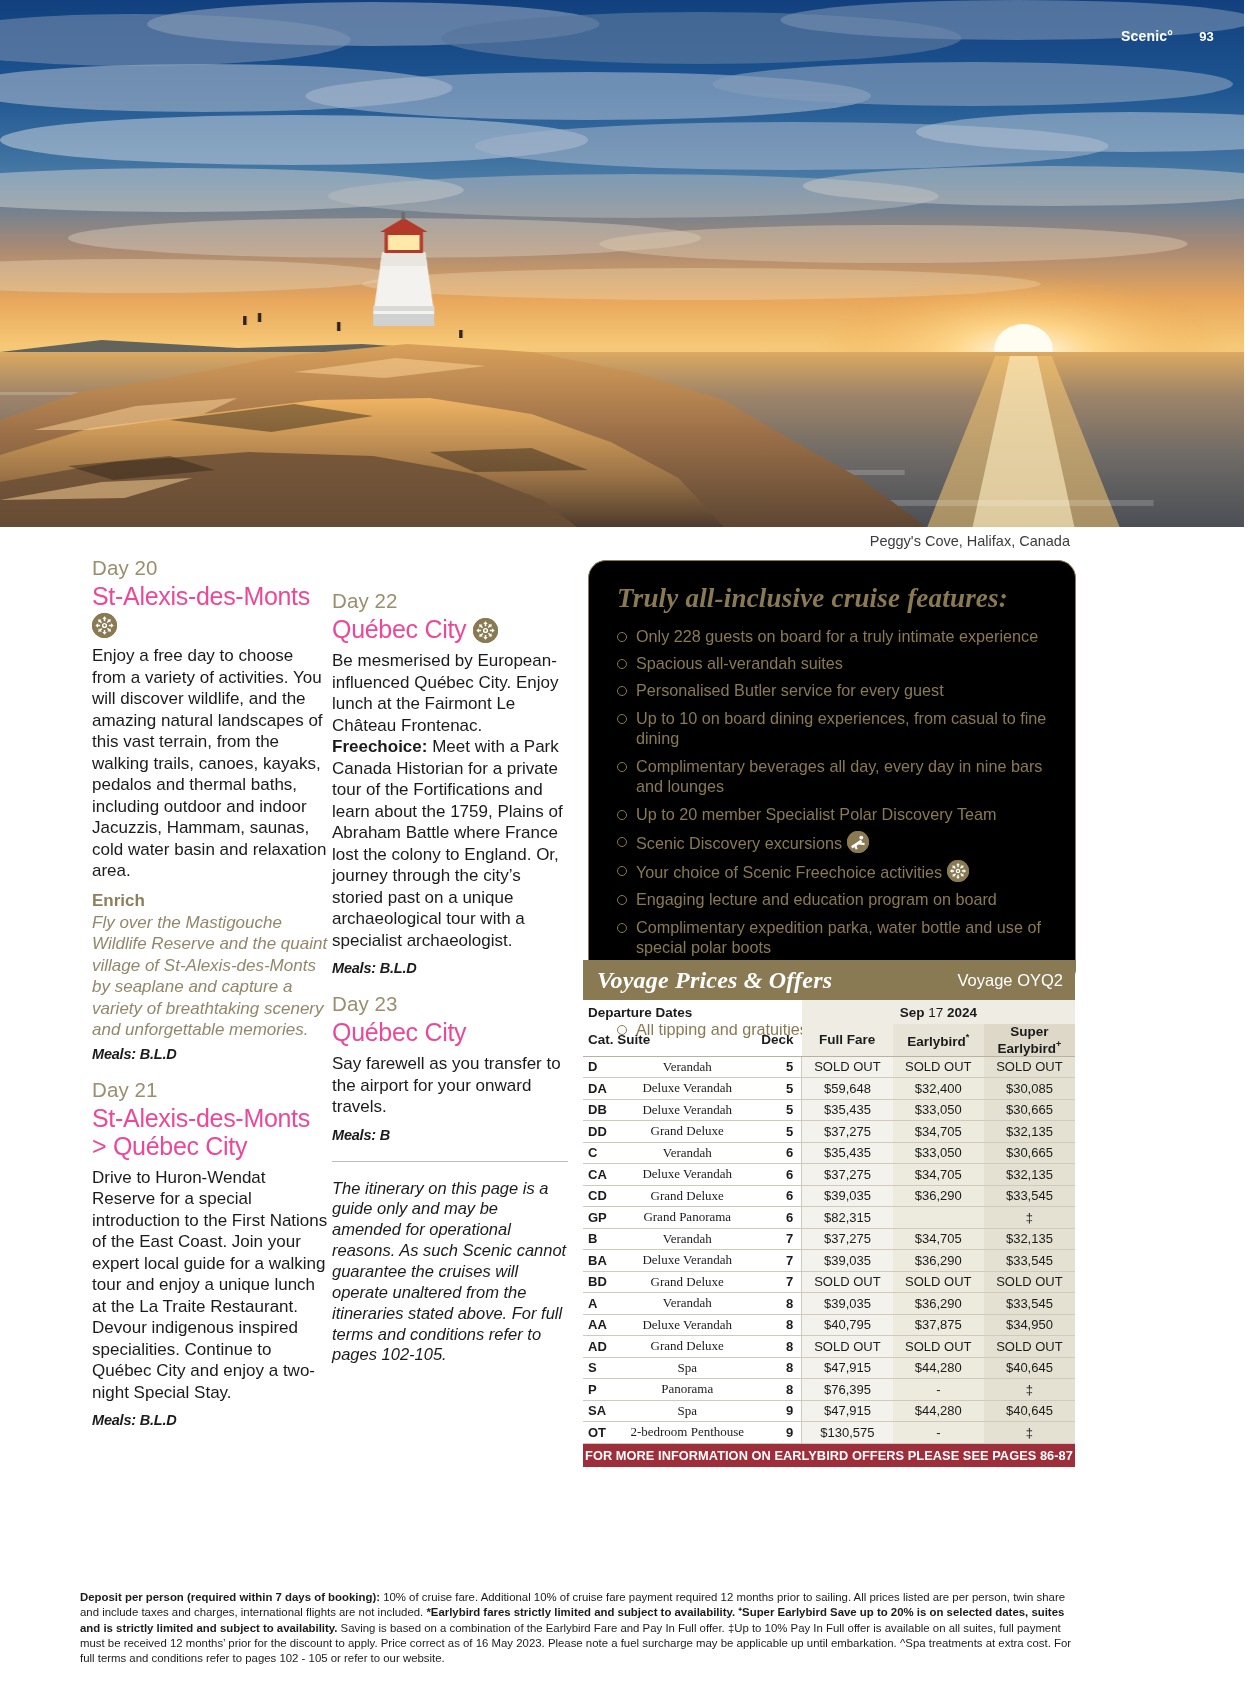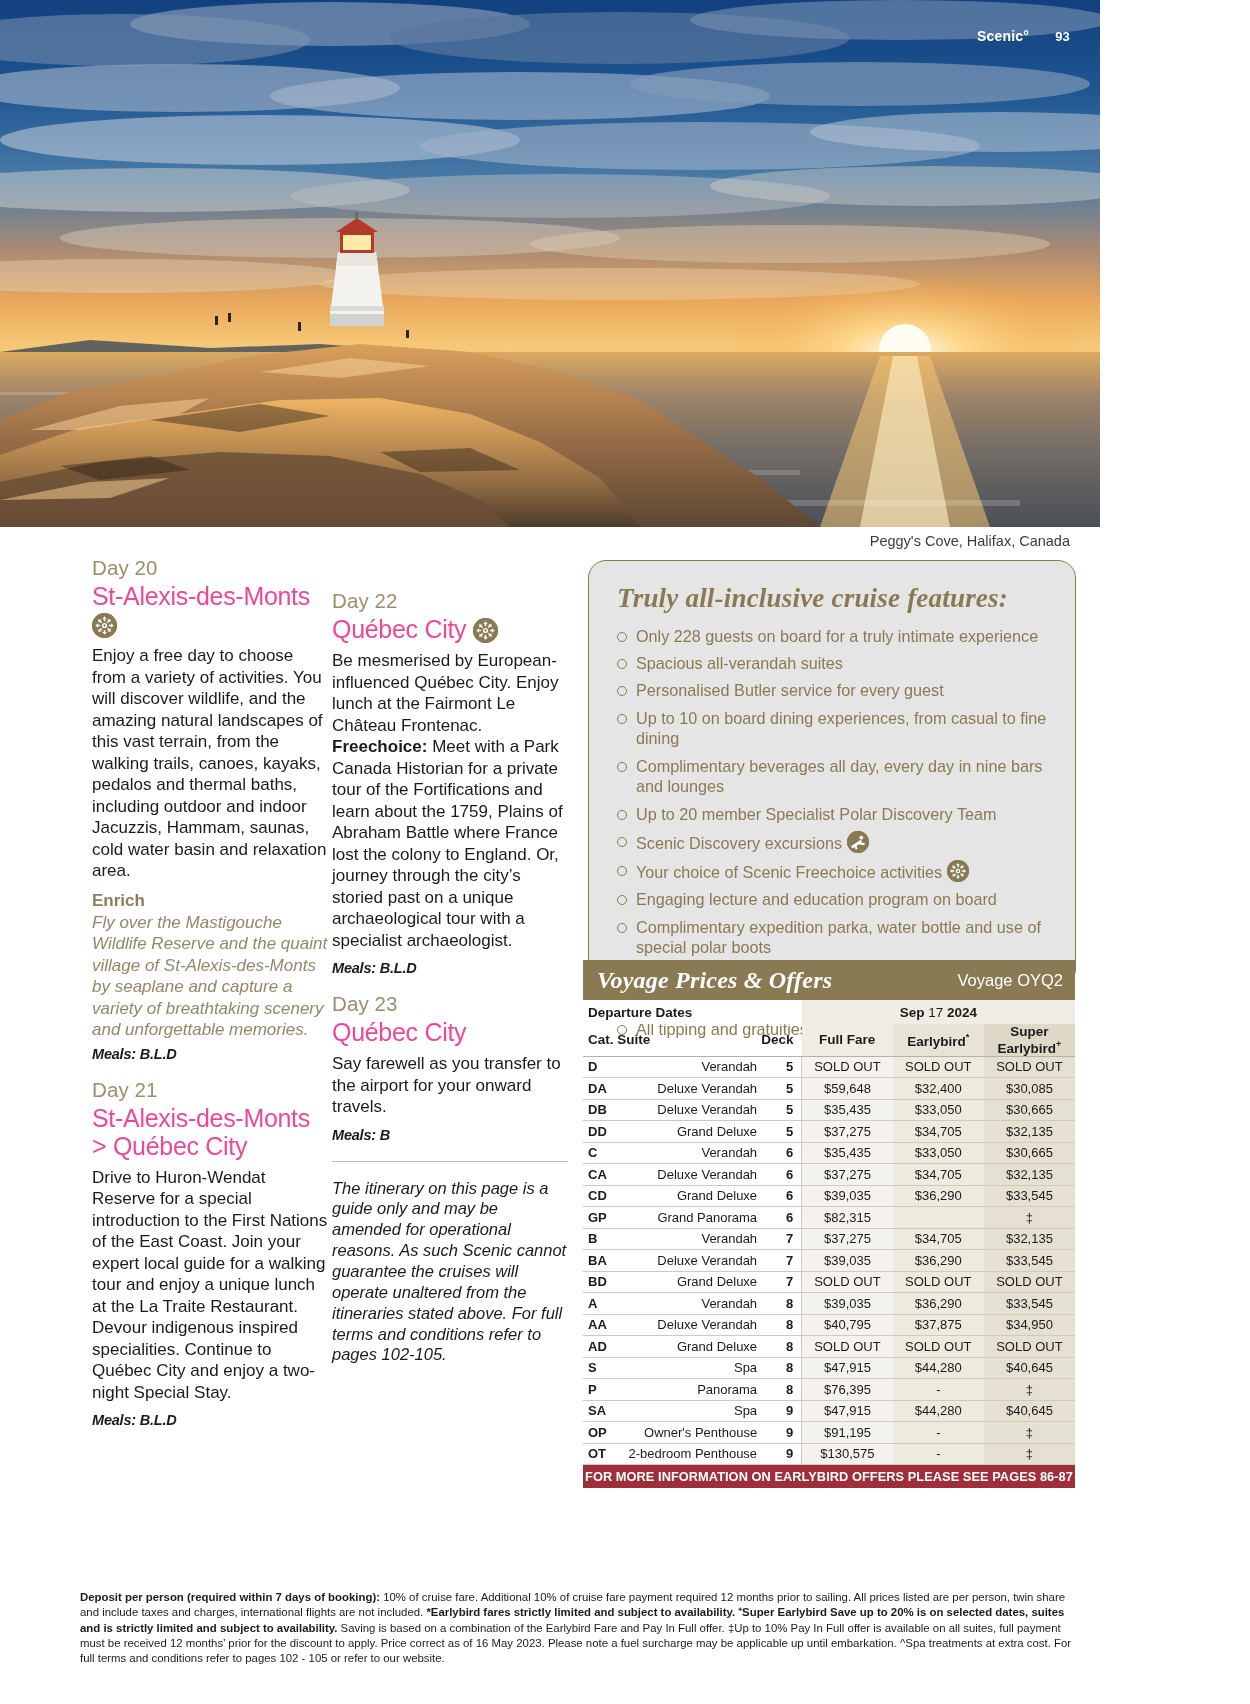--- a/index.html
+++ b/index.html
@@ -8,21 +8,21 @@
     width: 1250px; height: 1704px;
     background: #ffffff;
     font-family: "Liberation Sans", sans-serif;
     color: #1b1b1b;
     position: relative;
     overflow: hidden;
   }
 
   
   .hero {
-    position: absolute; left: 0; top: 0; width: 1100px; height: 527px;
+    position: absolute; left: 0; top: 0; width: 1244px; height: 527px;
     overflow: hidden;
   }
   .hero svg { display:block; width:100%; height:100%; }
   .hero-brand {
     position: absolute; right: 30px; top: 28px;
     color: #ffffff; font-size: 14px; font-weight: 700;
     letter-spacing: .2px; display: flex; align-items: baseline; gap: 26px;
   }
   .hero-brand .pg { font-size: 13px; font-weight: 700; }
   .caption {
@@ -71,21 +71,21 @@
     width: 25px; height: 25px; border-radius: 50%;
     background: #8a7a53; position: relative;
   }
   .badge.sm { width: 22px; height: 22px; vertical-align: -4px; }
   .badge svg { position: absolute; left: 0; top: 0; width: 100%; height: 100%; }
 
   
   .features {
     position: absolute; left: 588px; top: 560px; width: 488px; height: 427px;
     border: 1.6px solid #8a7a53; border-radius: 18px;
-    background: #e5e5e5;
+    background: #000000;
     padding: 22px 26px 18px 26px;
   }
   .features h2 {
     font-family: "Liberation Serif", serif;
     font-style: italic; font-weight: 700;
     font-size: 27px; color: #8a7a53; margin: 0 0 12px 2px;
     letter-spacing: .2px;
   }
   .features ul { list-style: none; margin: 0; padding: 0; }
   .features li {
@@ -122,21 +122,21 @@
   .r-colhead td { height: 25px; font-weight: 700; font-size: 13.5px;
                   border-bottom: 1px solid #b9b2a0; }
   .r-colhead .cat { text-align: left; padding-left: 5px; }
   .r-colhead .deck { text-align: right; padding-right: 8px; }
   .r-colhead .p1 { text-align: center; background: #efece4; }
   .r-colhead .p2 { text-align: center; background: #e7e3d7; }
   .r-colhead .p3 { text-align: center; background: #ddd8c8; }
 
   .r td { height: 21.5px; border-bottom: 1px solid #cfcabb; font-size: 13px; }
   .r .cat  { font-weight: 700; text-align: left; padding-left: 5px; width: 34px; }
-  .r .suite{ text-align: right; width: 138px; }
+  .r .suite{ text-align: center; width: 138px; font-family: Liberation Serif, serif; }
   .r .deck { font-weight: 700; text-align: right; padding-right: 8px; width: 44px;
              border-right: 1px solid #cfcabb; }
   .r .p1 { text-align: center; background: #f4f2ec; width: 90px; }
   .r .p2 { text-align: center; background: #edeade; width: 90px; }
   .r .p3 { text-align: center; background: #e5e1d2; width: 90px; }
 
   .prices-foot {
     background: #9e2f3a; color: #fff; text-align: center;
     font-size: 12.8px; font-weight: 700; height: 23px;
     line-height: 23px; letter-spacing: .05px;
@@ -553,28 +553,20 @@
         </tr>
         <tr class="r">
           <td class="cat">SA</td>
           <td class="suite">Spa</td>
           <td class="deck">9</td>
           <td class="p1">$47,915</td>
           <td class="p2">$44,280</td>
           <td class="p3">$40,645</td>
         </tr>
         <tr class="r">
-          <td class="cat">OP</td>
-          <td class="suite">Owner's Penthouse</td>
-          <td class="deck">9</td>
-          <td class="p1">$91,195</td>
-          <td class="p2">-</td>
-          <td class="p3">‡</td>
-        </tr>
-        <tr class="r">
           <td class="cat">OT</td>
           <td class="suite">2-bedroom Penthouse</td>
           <td class="deck">9</td>
           <td class="p1">$130,575</td>
           <td class="p2">-</td>
           <td class="p3">‡</td>
         </tr>
       </tbody>
   </table>
 

